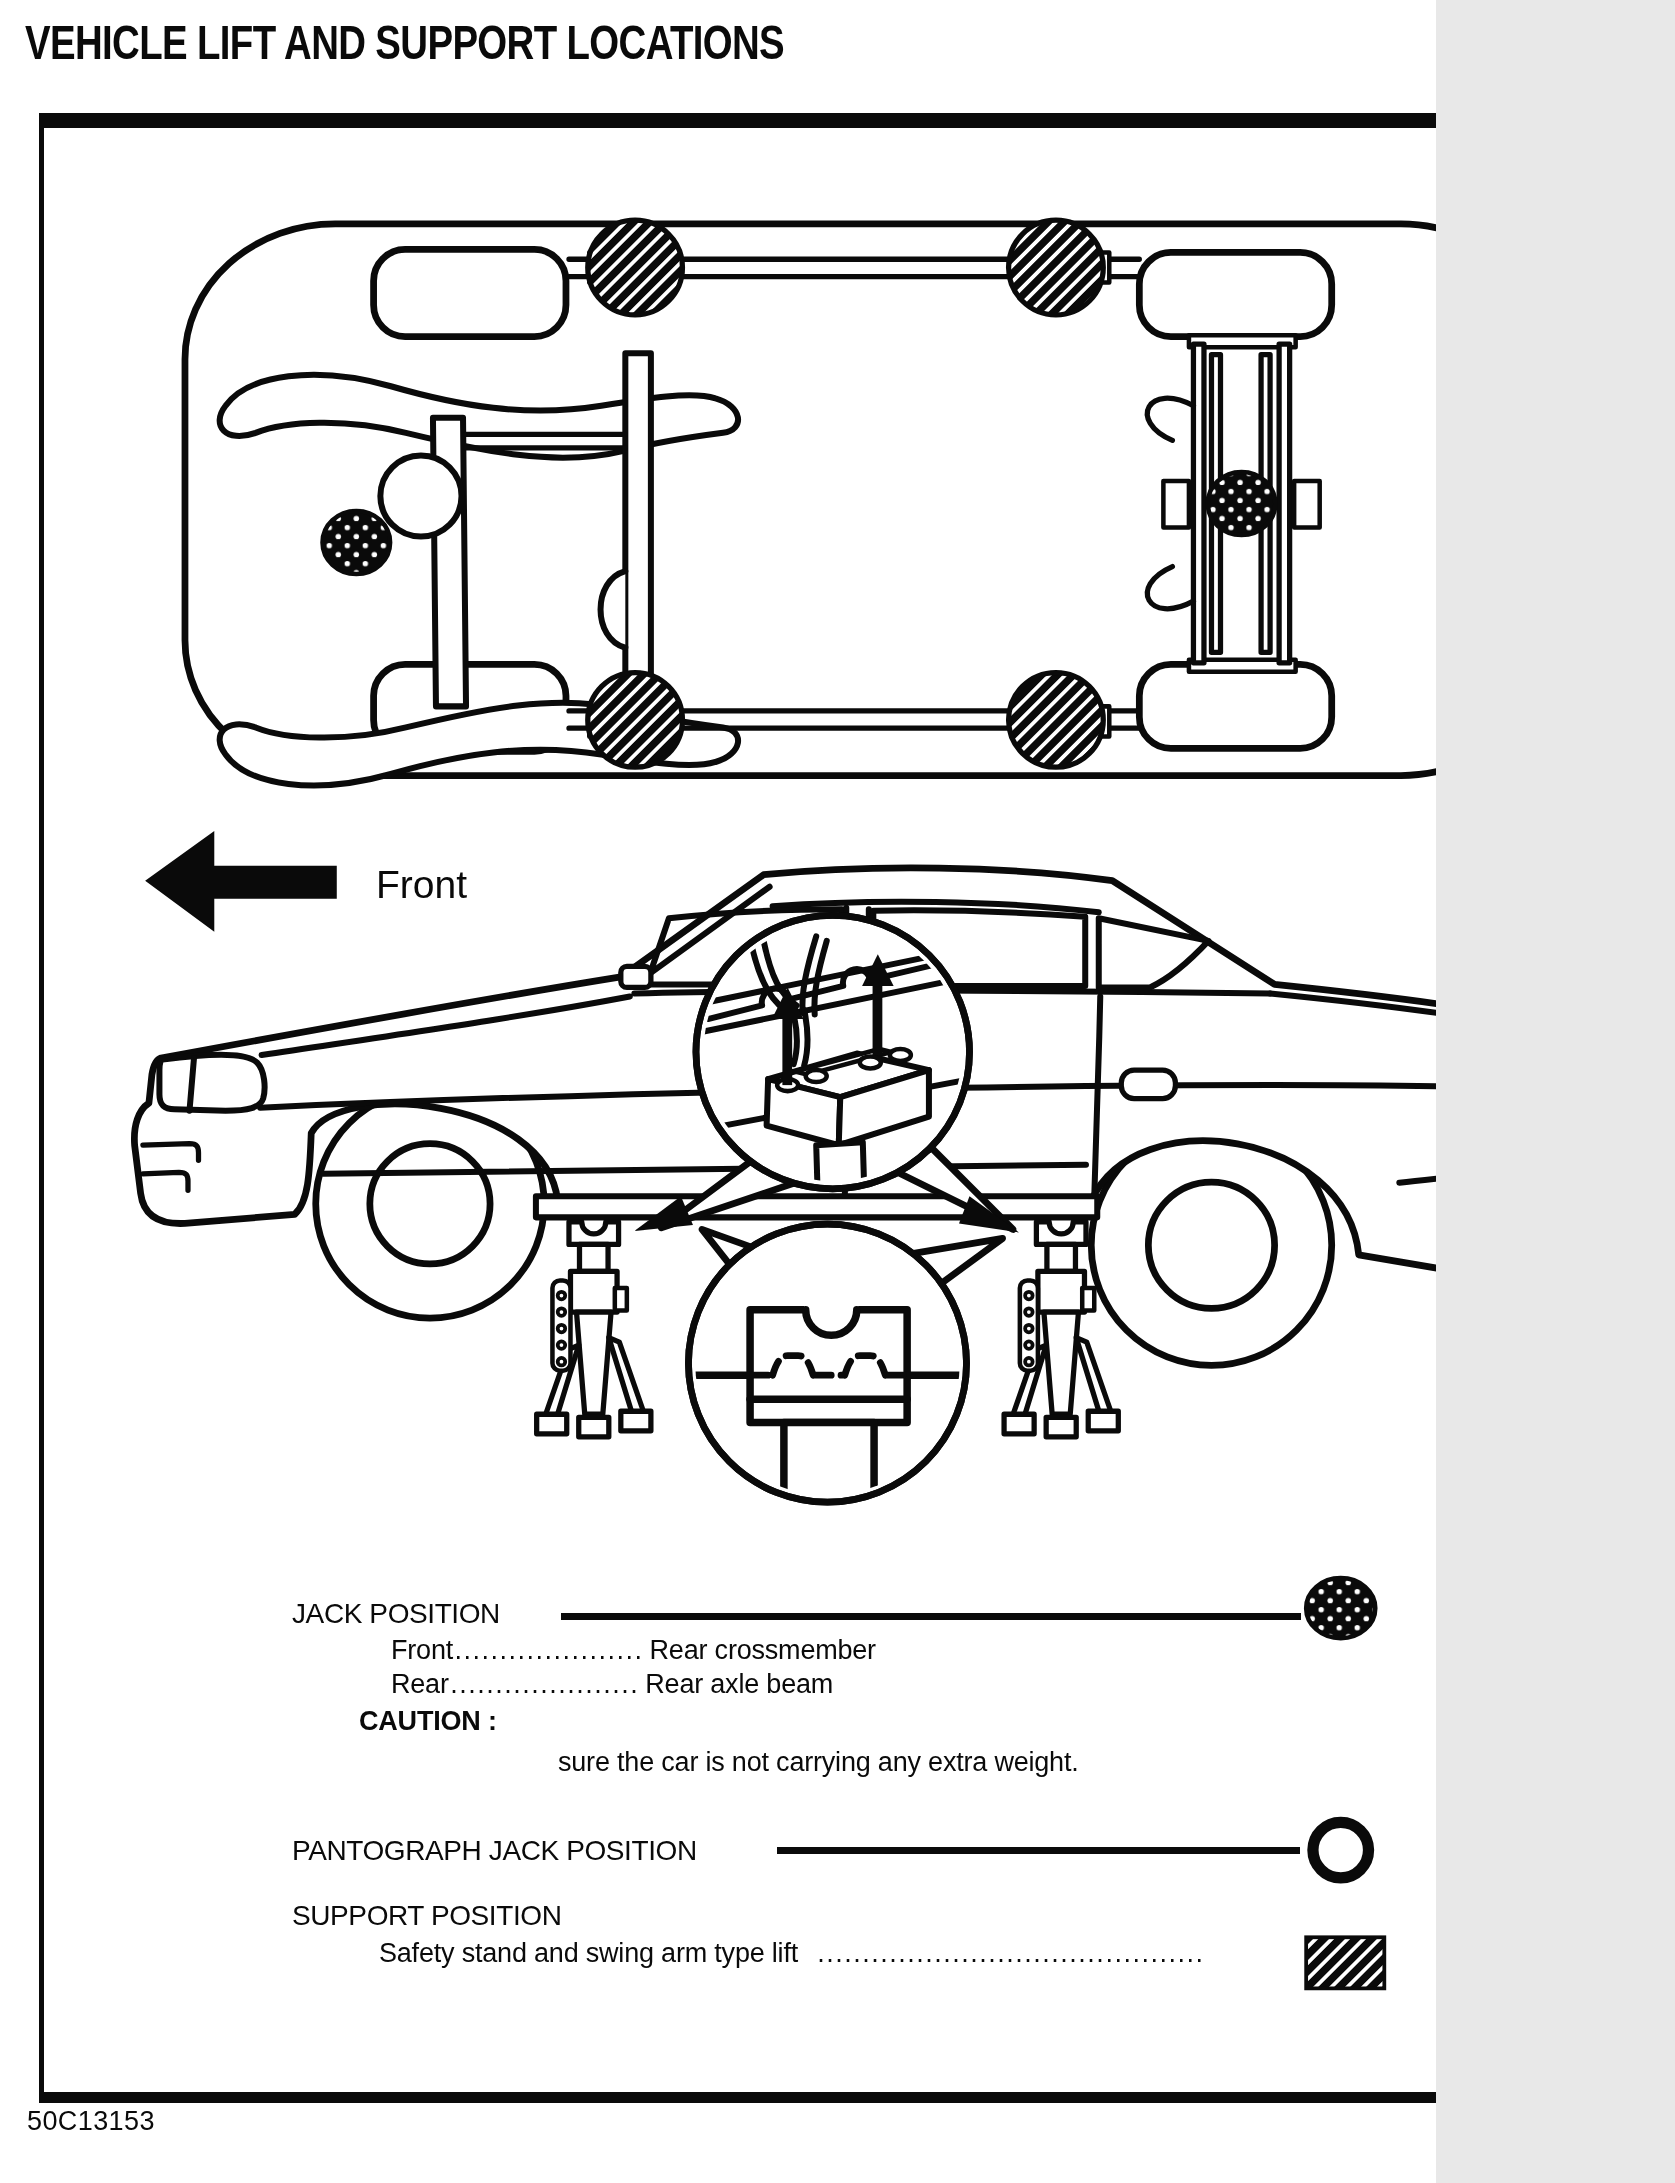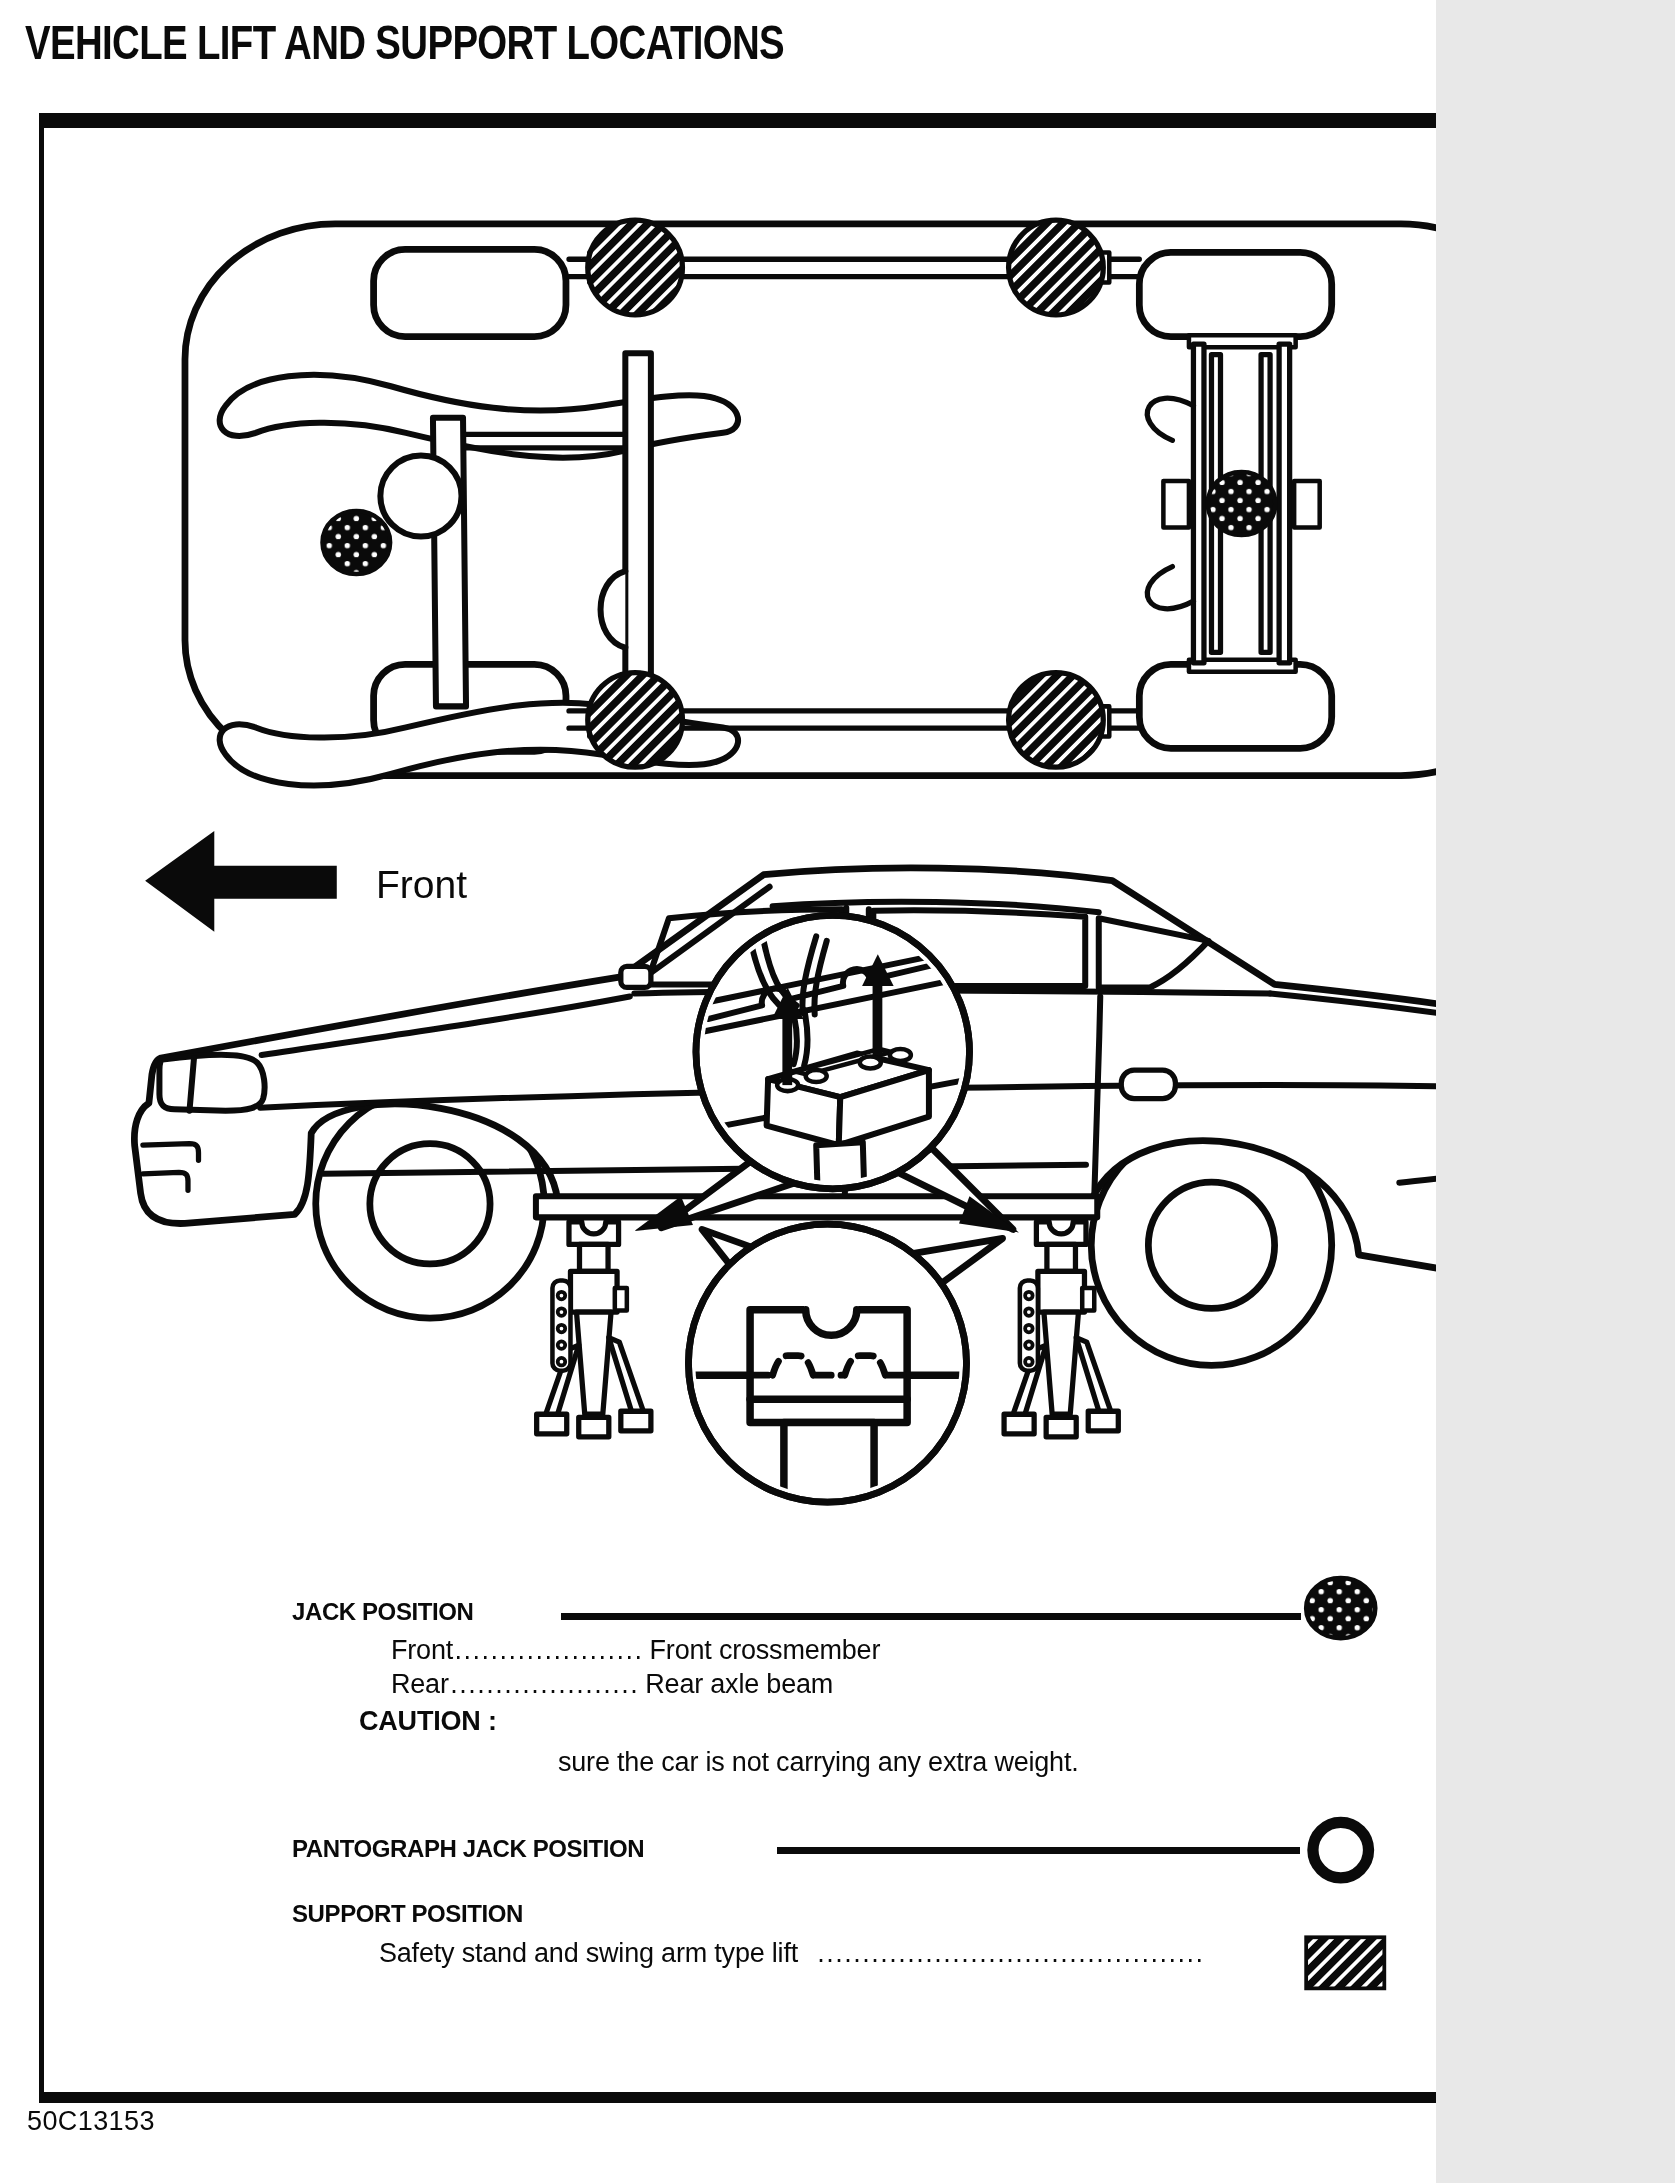--- a/index.html
+++ b/index.html
@@ -4,21 +4,21 @@
 <style>
   html,body{margin:0;padding:0;background:#e8e8e8;}
   .page{position:relative;width:1436px;height:2183px;background:#ffffff;overflow:hidden;
         font-family:"Liberation Sans",sans-serif;color:#0a0a0a;}
   .title{position:absolute;left:25px;top:15px;font-size:48px;font-weight:700;letter-spacing:-0.8px;
          transform:scaleX(0.80);transform-origin:0 0;white-space:nowrap;}
   .frame{position:absolute;left:39px;top:113px;width:1599px;height:1964px;
          border-style:solid;border-color:#0a0a0a;border-width:15px 9.8px 11.3px 5.3px;}
   .art{position:absolute;left:0;top:0;width:1676px;height:2183px;}
   .legend div{white-space:nowrap;}
-  .lg-heading{position:absolute;font-size:24px;font-weight:700;letter-spacing:-0.4px;}
+  .lg-heading{position:absolute;font-size:28px;font-weight:400;letter-spacing:-0.4px;}
   .lg-line{position:absolute;font-size:27px;letter-spacing:-0.2px;}
   .lg-line .lbl{margin-right:1.5px;}
   .lg-line .dots{letter-spacing:1.5px;}
   .lg-line .val{margin-left:6px;}
   .caution-row{display:flex;gap:5px;}
   .caution-lbl{font-weight:700;}
   .caution-txt{word-spacing:7.5px;}
   .rule{position:absolute;height:6.8px;background:#0a0a0a;}
   .fig-code{position:absolute;left:27px;top:2106px;font-size:27px;letter-spacing:0.4px;}
   .front-label{position:absolute;left:376px;top:863px;font-size:39px;letter-spacing:0;}
@@ -259,21 +259,21 @@
   </svg>
 
   <div class="front-label">Front</div>
 
   <div class="legend">
 
     <div class="lg-heading" style="left:292px;top:1598px">JACK POSITION</div>
     <div class="rule" style="left:561px;top:1613px;width:740px"></div>
 
     <div class="lg-line" style="left:391px;top:1635px">
-      <span class="lbl">Front</span><span class="dots">.....................</span><span class="val">Front crossmember</span>
+      <span class="lbl">Front</span><span class="dots">.....................</span><span class="val">Rear crossmember</span>
     </div>
 
     <div class="lg-line" style="left:391px;top:1669px">
       <span class="lbl">Rear</span><span class="dots">.....................</span><span class="val">Rear axle beam</span>
     </div>
 
     <div class="lg-line caution-row" style="left:359px;top:1706px">
       <span class="caution-lbl">CAUTION :</span>
     </div>
     <div class="lg-line" style="left:558px;top:1747px">sure the car is not carrying any extra weight.</div>

